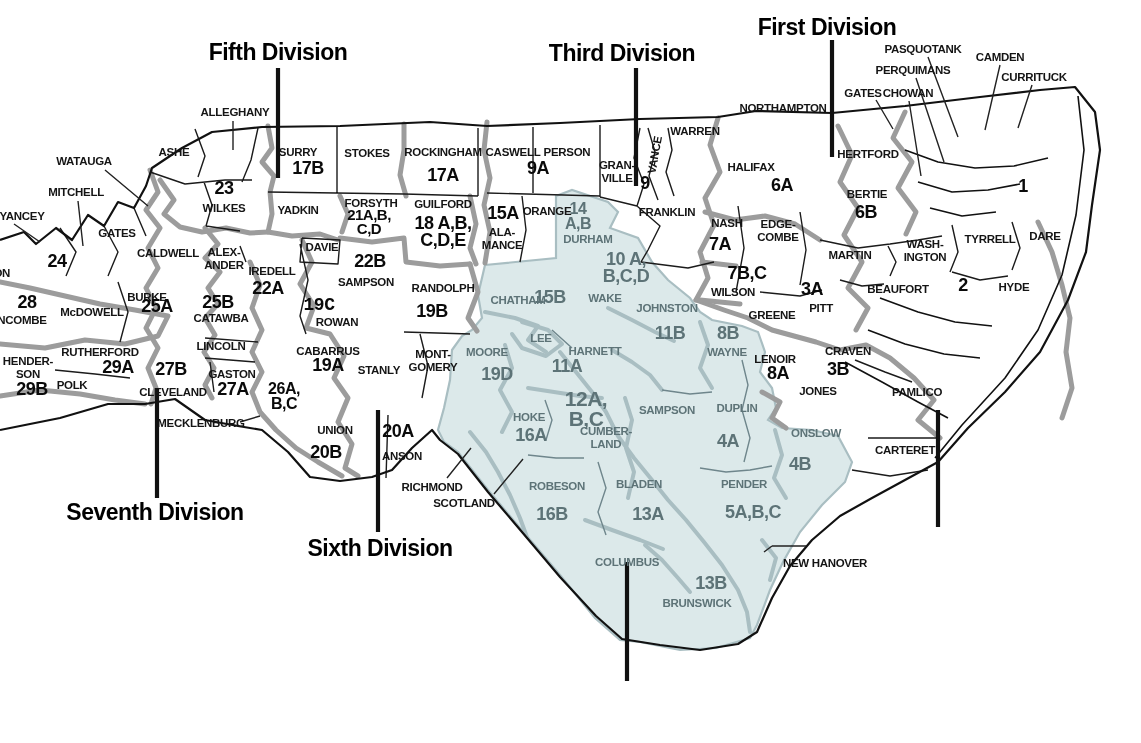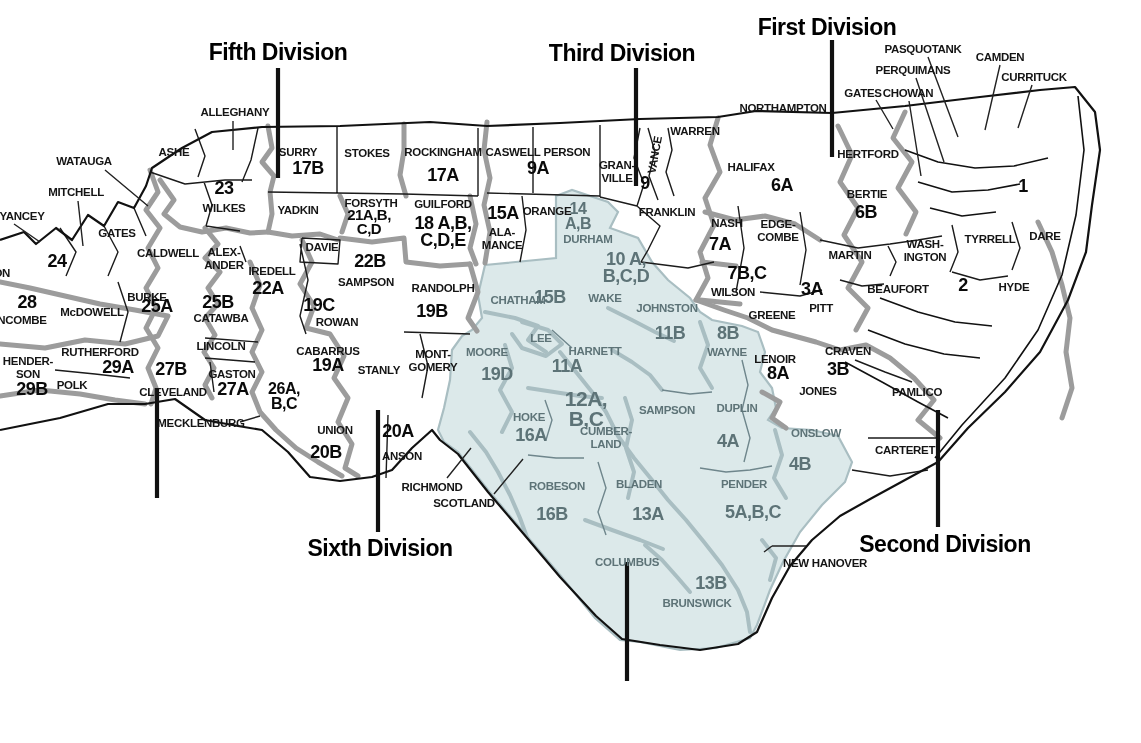--- a/index.html
+++ b/index.html
@@ -230,21 +230,21 @@
       <div class="district" style="left: 118px; top: 368px;">29A</div>
       <div class="district" style="left: 32px; top: 390px;">29B</div>
       <div class="district" style="left: 157px; top: 307px;">25A</div>
       <div class="district" style="left: 218px; top: 303px;">25B</div>
       <div class="district" style="left: 268px; top: 289px;">22A</div>
       <div class="district" style="left: 370px; top: 262px;">22B</div>
       <div class="district" style="left: 233px; top: 390px;">27A</div>
       <div class="district" style="left: 171px; top: 370px;">27B</div>
       <div class="district" style="left: 284px; top: 396px; font-size: 16px;">26A,
 B,C</div>
-      <div class="district" style="left: 319px; top: 306px;">19C</div>
+      <div class="district" style="left: 319px; top: 306px; font-family: Liberation Mono, monospace;">19C</div>
       <div class="district" style="left: 432px; top: 312px;">19B</div>
       <div class="district" style="left: 328px; top: 366px;">19A</div>
       <div class="district" style="left: 398px; top: 432px;">20A</div>
       <div class="district" style="left: 326px; top: 453px;">20B</div>
       <div class="district shaded" style="left: 578px; top: 216px; font-size: 16px;">14
 A,B</div>
       <div class="district shaded" style="left: 626px; top: 268px;">10 A,
 B,C,D</div>
       <div class="district shaded" style="left: 550px; top: 298px;">15B</div>
       <div class="district shaded" style="left: 670px; top: 334px;">11B</div>
@@ -254,18 +254,18 @@
       <div class="district shaded" style="left: 586px; top: 409px; font-size: 21px;">12A,
 B,C</div>
       <div class="district shaded" style="left: 531px; top: 436px;">16A</div>
       <div class="district shaded" style="left: 728px; top: 442px;">4A</div>
       <div class="district shaded" style="left: 800px; top: 465px;">4B</div>
       <div class="district shaded" style="left: 552px; top: 515px;">16B</div>
       <div class="district shaded" style="left: 648px; top: 515px;">13A</div>
       <div class="district shaded" style="left: 753px; top: 513px;">5A,B,C</div>
       <div class="district shaded" style="left: 711px; top: 584px;">13B</div>
       <div class="division" style="left: 827px; top: 27px;">First Division</div>
-      <div class="division" style="left: 945px; top: 544px;">Second Division</div>
       <div class="division" style="left: 622px; top: 53px;">Third Division</div>
       <div class="division" style="left: 278px; top: 52px;">Fifth Division</div>
       <div class="division" style="left: 380px; top: 548px;">Sixth Division</div>
+      <div class="division" style="left: 155px; top: 512px;">Seventh Division</div>
     </div>
 </div>
 
 </body></html>

